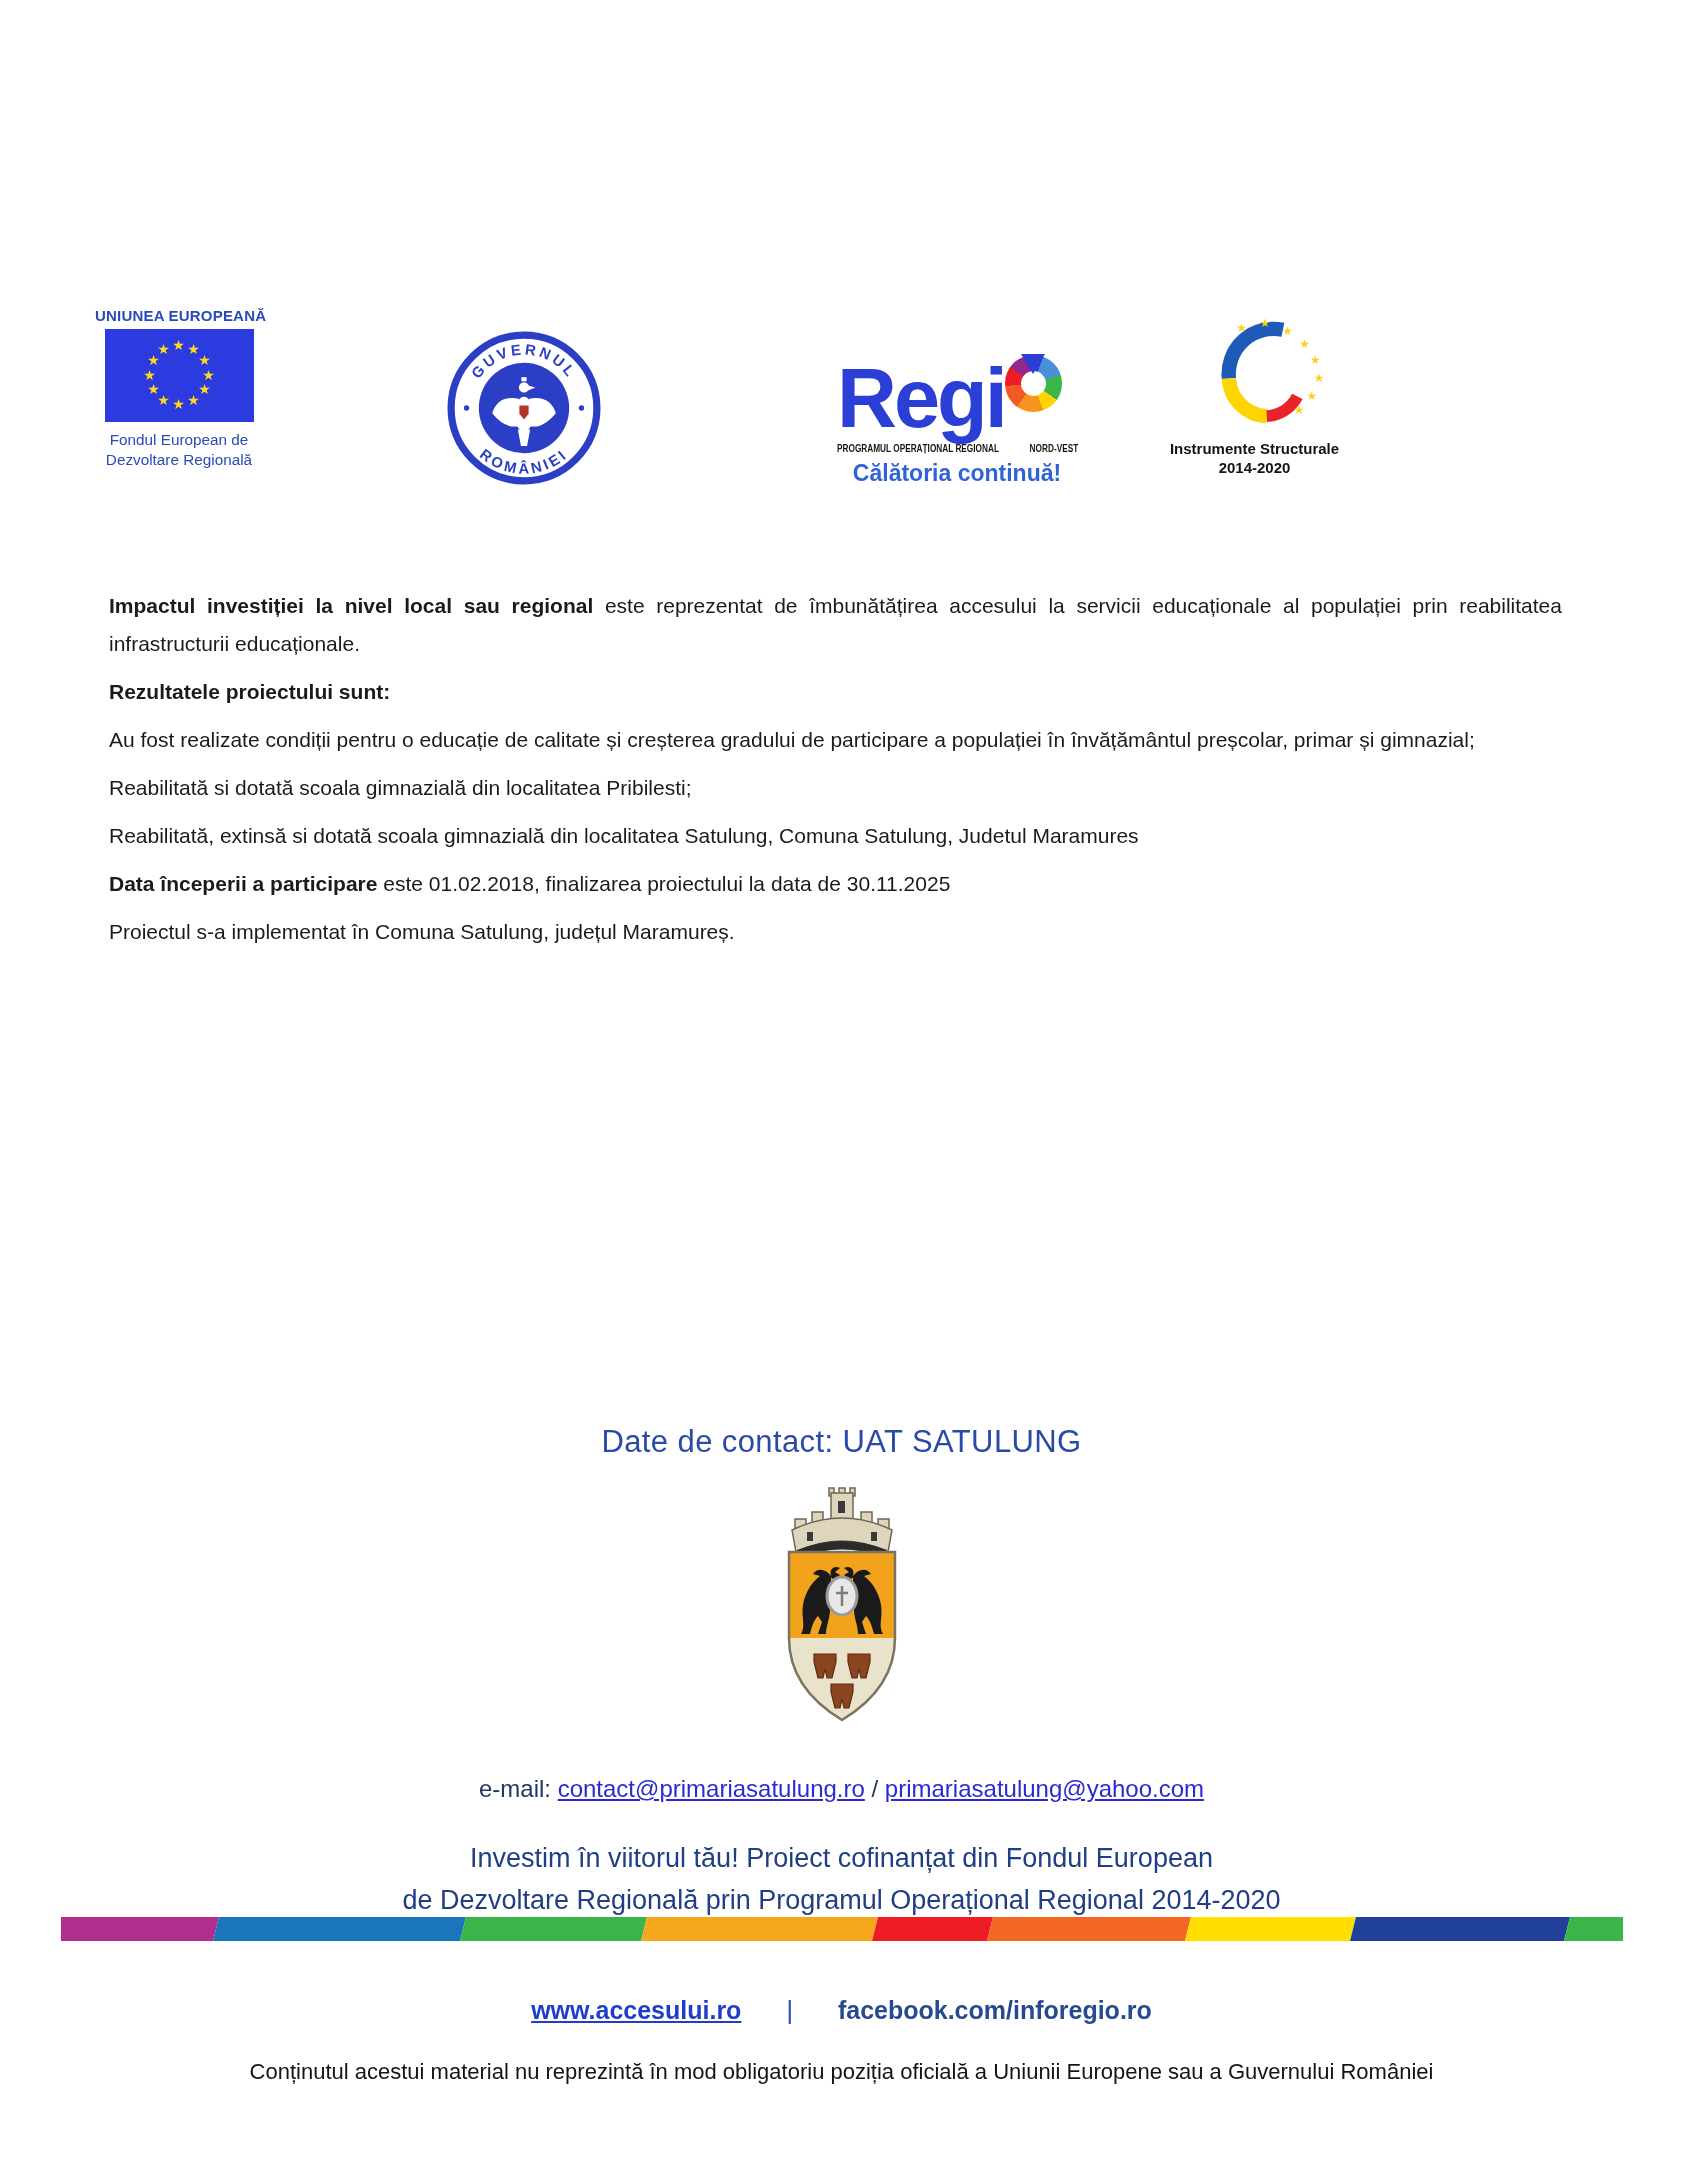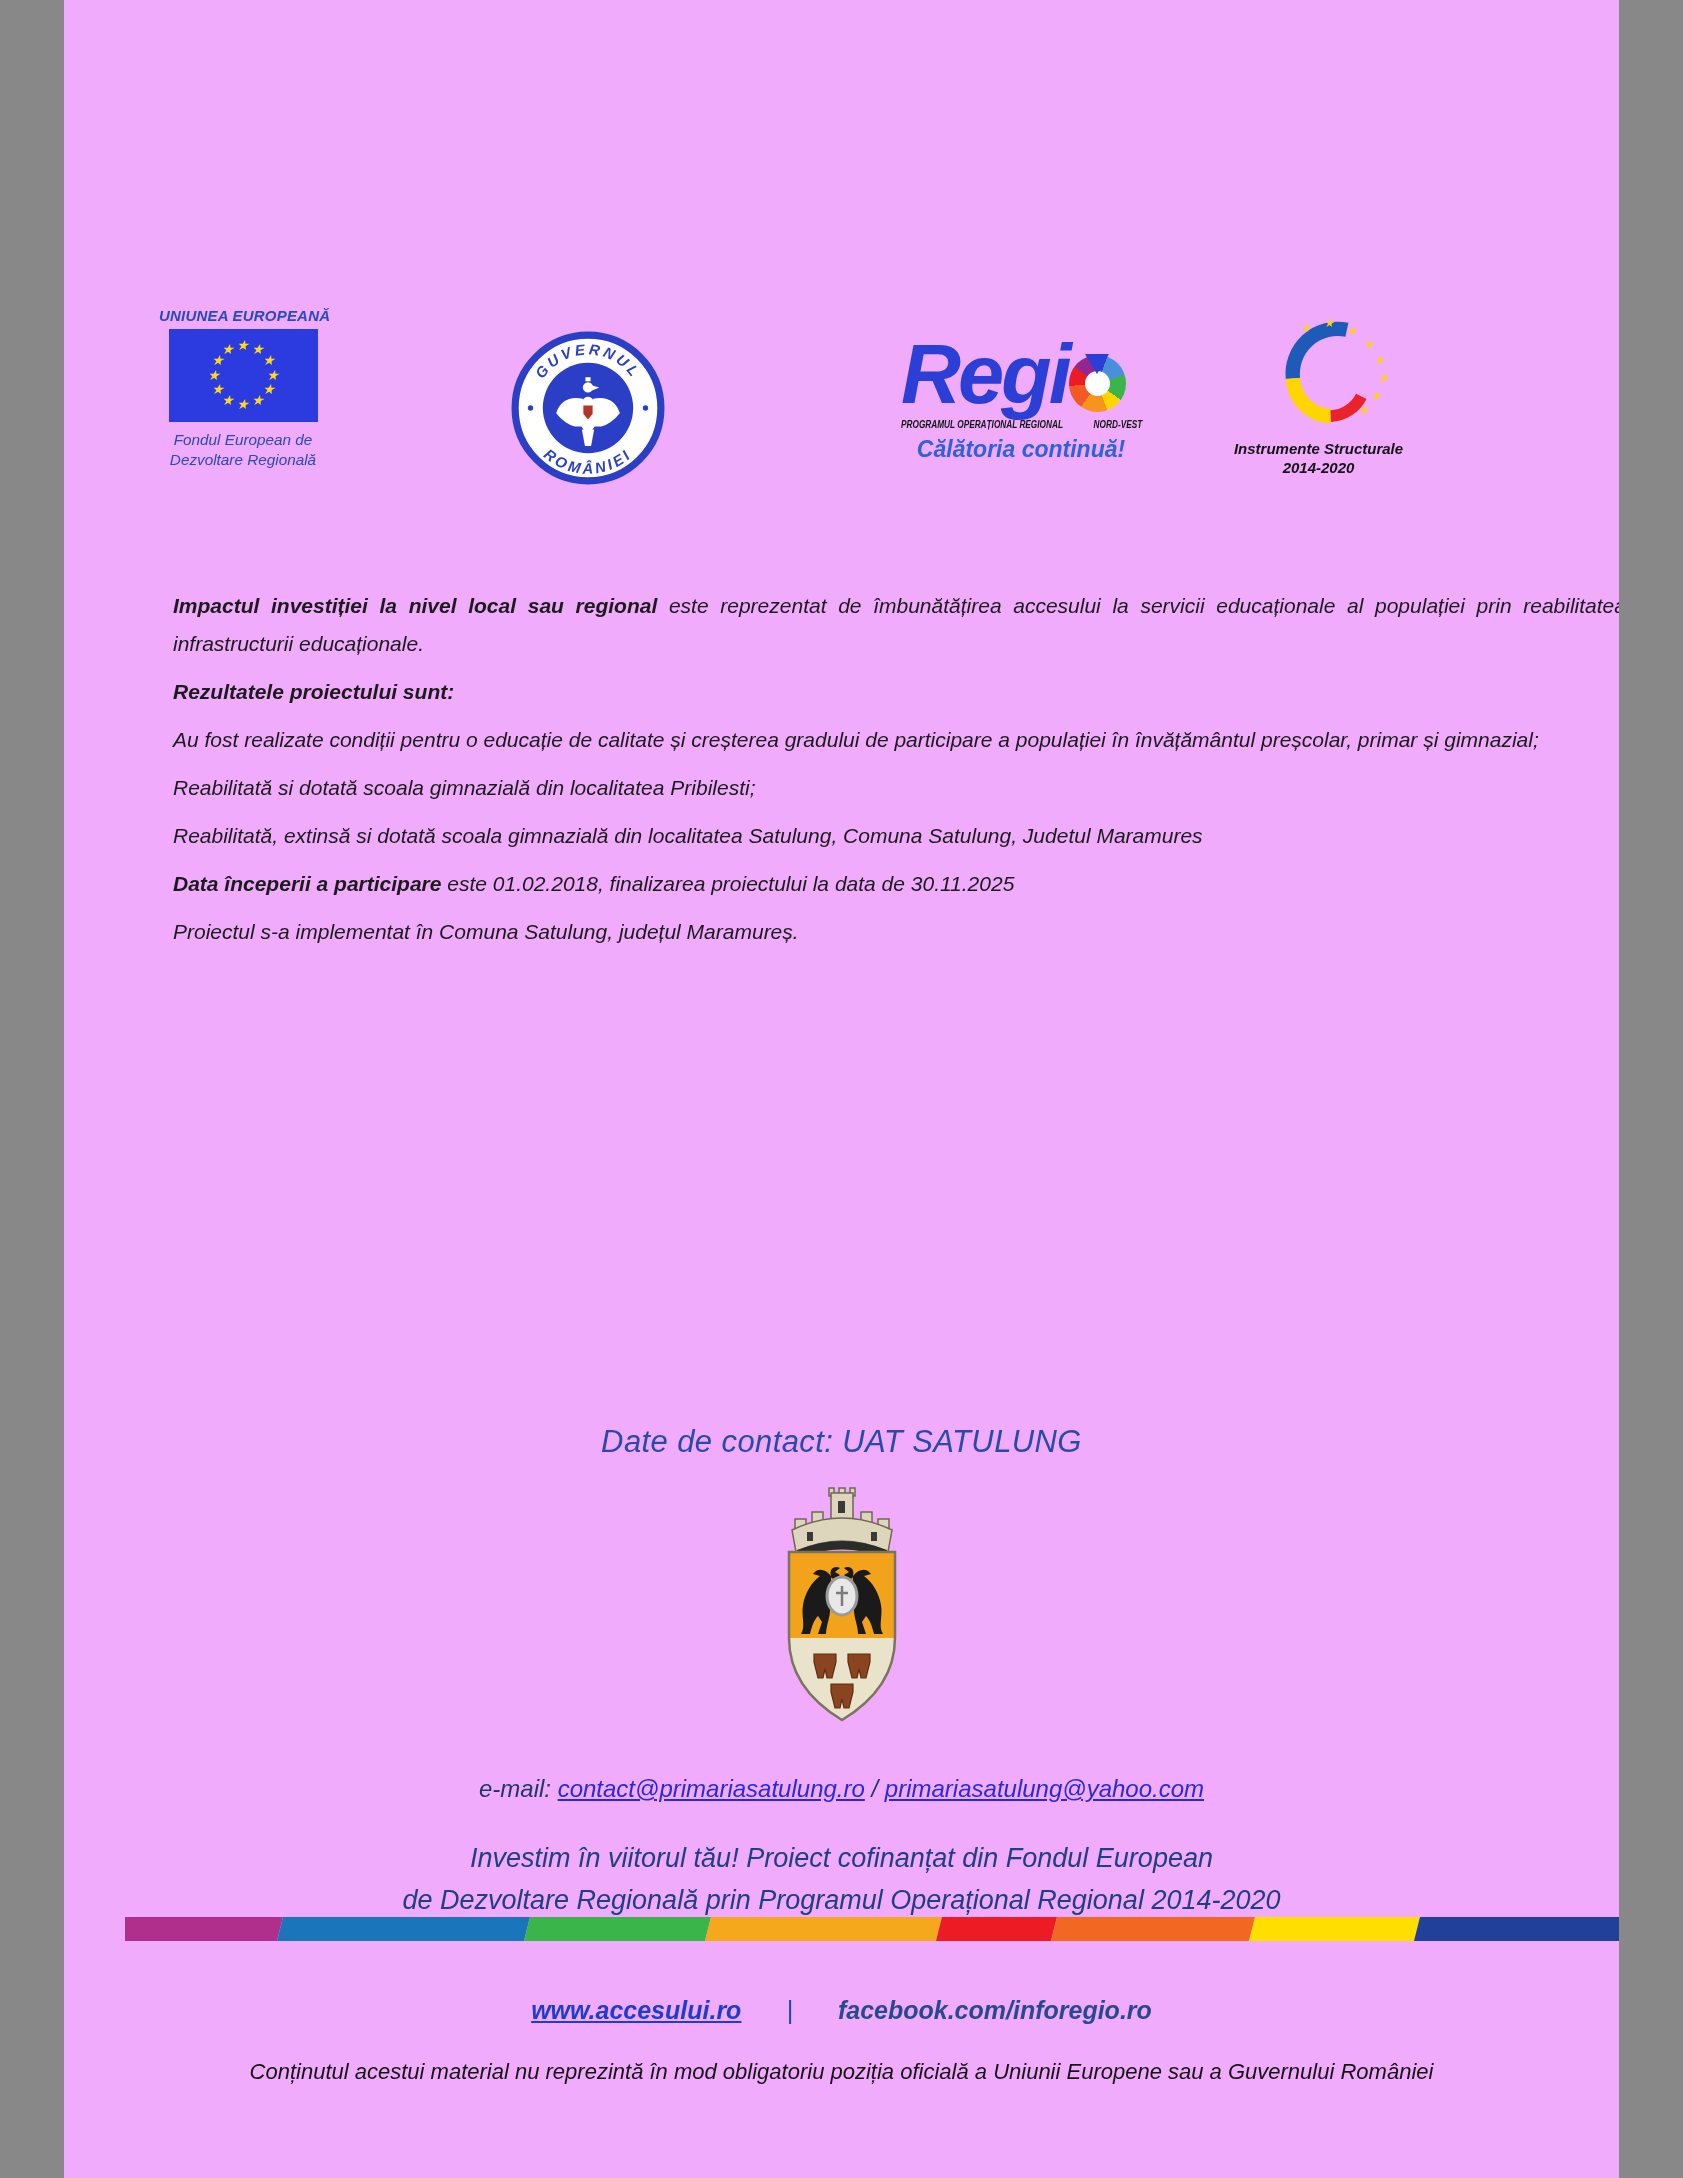--- a/index.html
+++ b/index.html
@@ -1,30 +1,30 @@
 <!DOCTYPE html>
 <html><head>
 <meta charset="utf-8">
 <style>
   html,body{margin:0;padding:0;background:#888;}
-  .page{position:relative;width:1555px;height:2178px;background:#f0abfc;margin:0 auto;
-        font-family:"Liberation Sans",sans-serif;overflow:hidden;font-style:italic;}
+  .page{position:relative;width:1683px;height:2178px;background:#ffffff;margin:0 auto;
+        font-family:"Liberation Sans",sans-serif;overflow:hidden;}
 
   
   .eu-logo{position:absolute;left:95px;top:307px;width:168px;text-align:center;color:#2a4ab8;}
   .eu-title{font-size:15px;font-weight:bold;letter-spacing:0.2px;white-space:nowrap;}
   .eu-flag{position:relative;width:149px;height:93px;background:#2b3be0;margin:5px auto 8px;}
   .eu-star{position:absolute;color:#ffd91a;font-size:14px;line-height:14px;width:14px;text-align:center;}
   .eu-sub{font-size:15.3px;line-height:1.3;color:#2a4ab8;}
 
   .gov-seal{position:absolute;left:447px;top:331px;}
 
   .regio{position:absolute;left:837px;top:333px;width:240px;}
   .regio-word{display:flex;align-items:flex-start;}
-  .regio-name{font-size:83px;font-weight:bold;color:#2b3ed6;letter-spacing:-3px;line-height:83px;}
+  .regio-name{font-size:83px;font-weight:bold;color:#2b3ed6;letter-spacing:-3px;line-height:83px;margin-top:24px;}
   .regio-wheel{position:relative;width:57px;height:57px;border-radius:50%;margin-top:22px;
     background:conic-gradient(from 20deg,#4a8fd9 0 52deg,#39b54a 0 105deg,#ffd500 0 140deg,
                #f7941d 0 195deg,#f15a24 0 245deg,#ed1c24 0 285deg,#93278f 0 340deg,#2b3ed6 0 360deg);}
   .regio-wheel::after{content:"";position:absolute;inset:16px;background:#fff;border-radius:50%;}
   .regio-notch{position:absolute;left:50%;top:-1px;transform:translateX(-50%);width:0;height:0;
     border-left:12px solid transparent;border-right:12px solid transparent;border-top:20px solid #2b3ed6;z-index:2;}
   .regio-sub{display:flex;justify-content:space-between;width:134%;transform:scaleX(0.75);
     transform-origin:left;font-size:11px;font-weight:bold;color:#161616;margin-top:2px;white-space:nowrap;}
   .regio-tagline{font-size:23px;font-weight:bold;color:#2f62d9;text-align:center;margin-top:6px;white-space:nowrap;}
 

